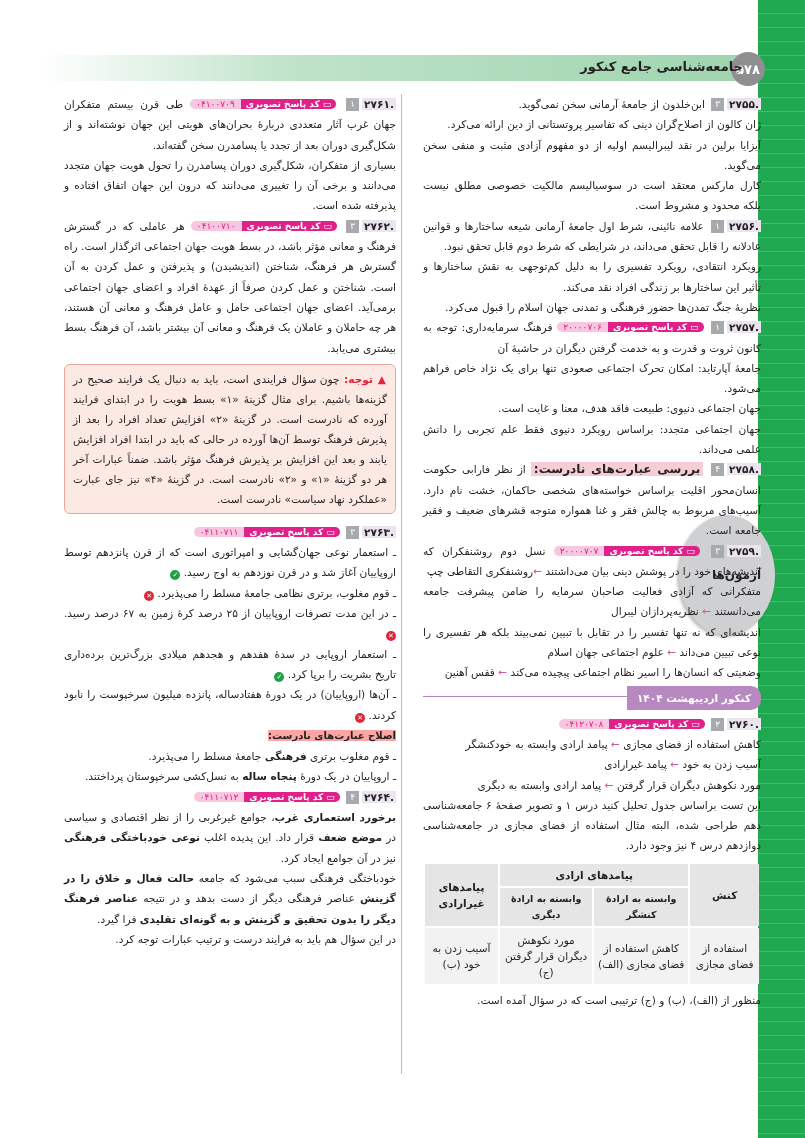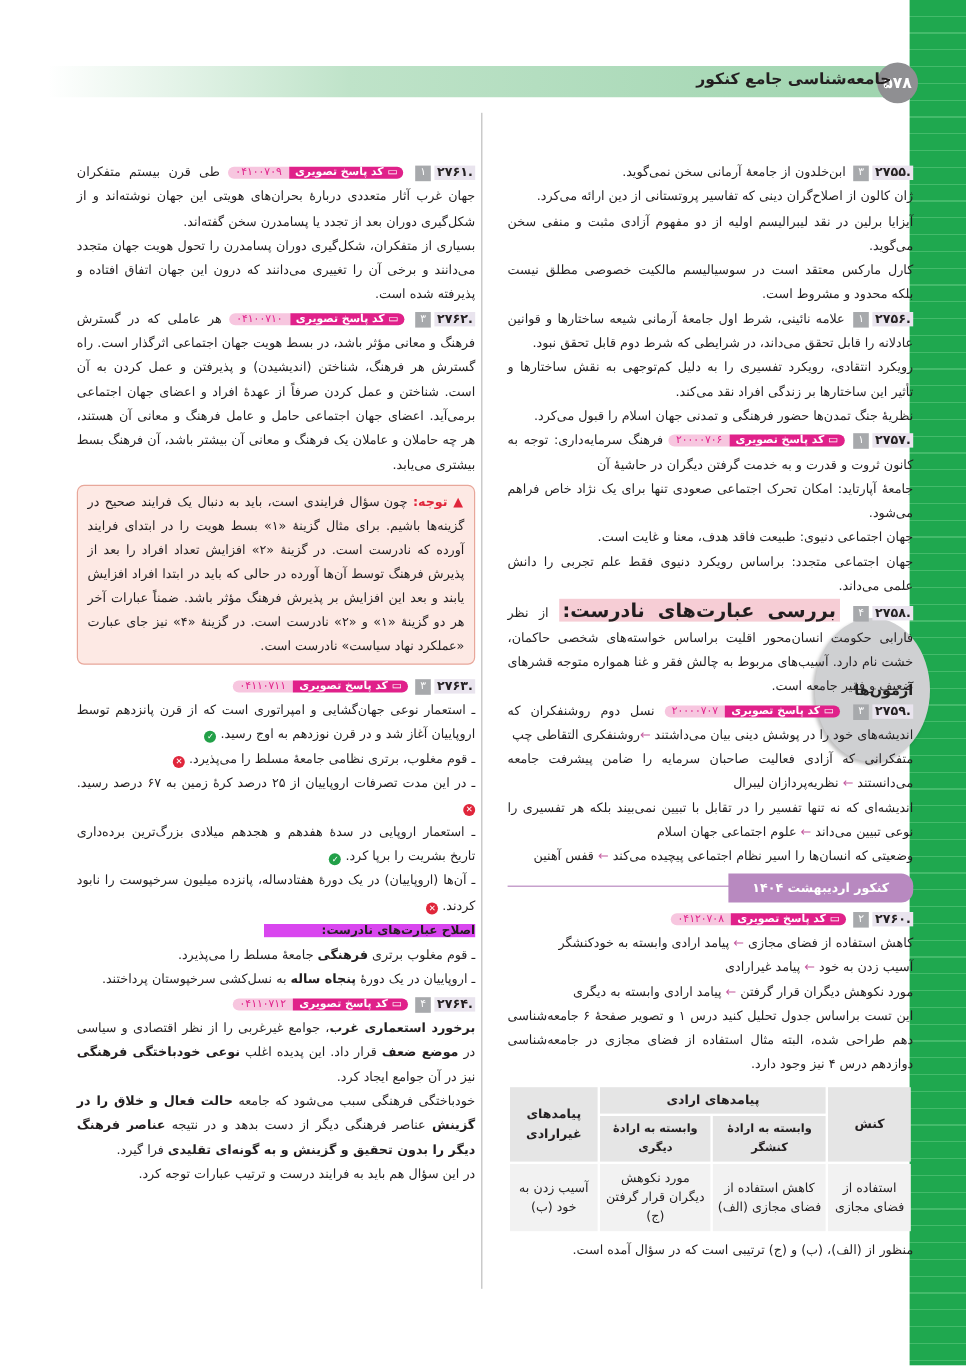--- a/index.html
+++ b/index.html
@@ -14,47 +14,47 @@
   .edge-tab span { font-weight: bold; font-size: 12px; color: #222; }
 
   .header-band { position: absolute; left: 40px; right: 47px; top: 55px; height: 26px;
     background: linear-gradient(90deg, rgba(190,225,200,0) 0%, #bfe3c9 35%, #9ed4ae 100%);
     border-radius: 3px; }
   .header-title { position: absolute; right: 62px; top: 59px; font-weight: bold; font-size: 13px; }
   .page-num { position: absolute; right: 40px; top: 52px; width: 34px; height: 34px; border-radius: 50%;
     background: #8f8f92; color: #fff; font-weight: bold; font-size: 13px;
     display: flex; align-items: center; justify-content: center; }
 
-  .col { position: absolute; top: 94px; font-size: 10.6px; line-height: 20.3px; text-align: justify; margin-top: 40px; }
+  .col { position: absolute; top: 94px; font-size: 10.6px; line-height: 20.3px; text-align: justify; }
   .col-right { right: 44px; width: 338px; }
   .col-left { left: 64px; width: 332px; }
   .divider { position: absolute; left: 401px; top: 94px; width: 1px; height: 980px; background: #bdbdbd; }
   .qnum { font-weight: bold; background: #e9e4ee; padding: 0 2px; }
   .qans { display: inline-block; background: #a7a9ac; color: #fff; font-size: 9px; line-height: 13px;
     padding: 0 4px; margin: 0 3px; vertical-align: 1px; }
   .code { display: inline-block; vertical-align: 1px; line-height: 14px; font-size: 9px; white-space: nowrap; }
   .code .lab { background: #e0218a; color: #fff; font-weight: bold; padding: 0 5px; border-radius: 0 7px 7px 0; }
   .code .num { background: #f7c6df; color: #e0218a; padding: 0 6px; border-radius: 7px 0 0 7px; }
-  .wrong-tag { background: #f6cdd5; font-weight: bold; padding: 0 3px; font-size: 16px; }
+  .wrong-tag { background: #f6cdd5; font-weight: bold; padding: 0 3px; font-size: 12px; }
   .arrow { color: #c45ca0; }
   .ok { display: inline-block; width: 10px; height: 10px; border-radius: 50%; background: #22a048;
     color: #fff; font-size: 7px; line-height: 10px; text-align: center; vertical-align: -1px; }
   .no { display: inline-block; width: 10px; height: 10px; border-radius: 50%; background: #e0263b;
     color: #fff; font-size: 7px; line-height: 10px; text-align: center; vertical-align: -1px; }
   .p { display: block; }
   .b { font-weight: bold; }
 
   .note { border: 1px solid #e8a79a; background: #fde9e4; border-radius: 6px; padding: 4px 8px; margin: 6px 0 8px; line-height: 20px; }
   .note .warn { color: #e0263b; font-weight: bold; }
-  .fix-title { font-weight: bold; font-size: 10px; background: #d946ef; display: inline; padding-left: 48px; }
+  .fix-title { font-weight: bold; font-size: 10px; background: #fca5a5; display: inline; }
 
   .section-bar { position: relative; height: 22px; margin: 3px 0 6px; }
   .section-bar .line { position: absolute; left: 0; right: 0; top: 10px; height: 1.5px; background: #b889c0; }
   .section-bar .pill { position: absolute; right: 0; top: 0; background: #b889c0; color: #fff; font-weight: bold;
-    font-size: 10.5px; padding: 2px 20px; border-radius: 0 10px 10px 0; }
+    font-size: 10.5px; padding: 2px 10px; border-radius: 0 10px 10px 0; }
 
   table.kt { width: 100%; border-collapse: separate; border-spacing: 2px; margin: 6px 0 4px; font-size: 10.5px; text-align: center; }
   table.kt th { background: #e5e5e5; font-weight: bold; padding: 3px 2px; line-height: 16px; }
   table.kt td { background: #f2f2f2; padding: 4px 2px; line-height: 16px; vertical-align: middle; }
   table.kt th.sub { font-size: 9.5px; }
 </style>
 </head>
 <body>
 
 <div class="edge"></div>

